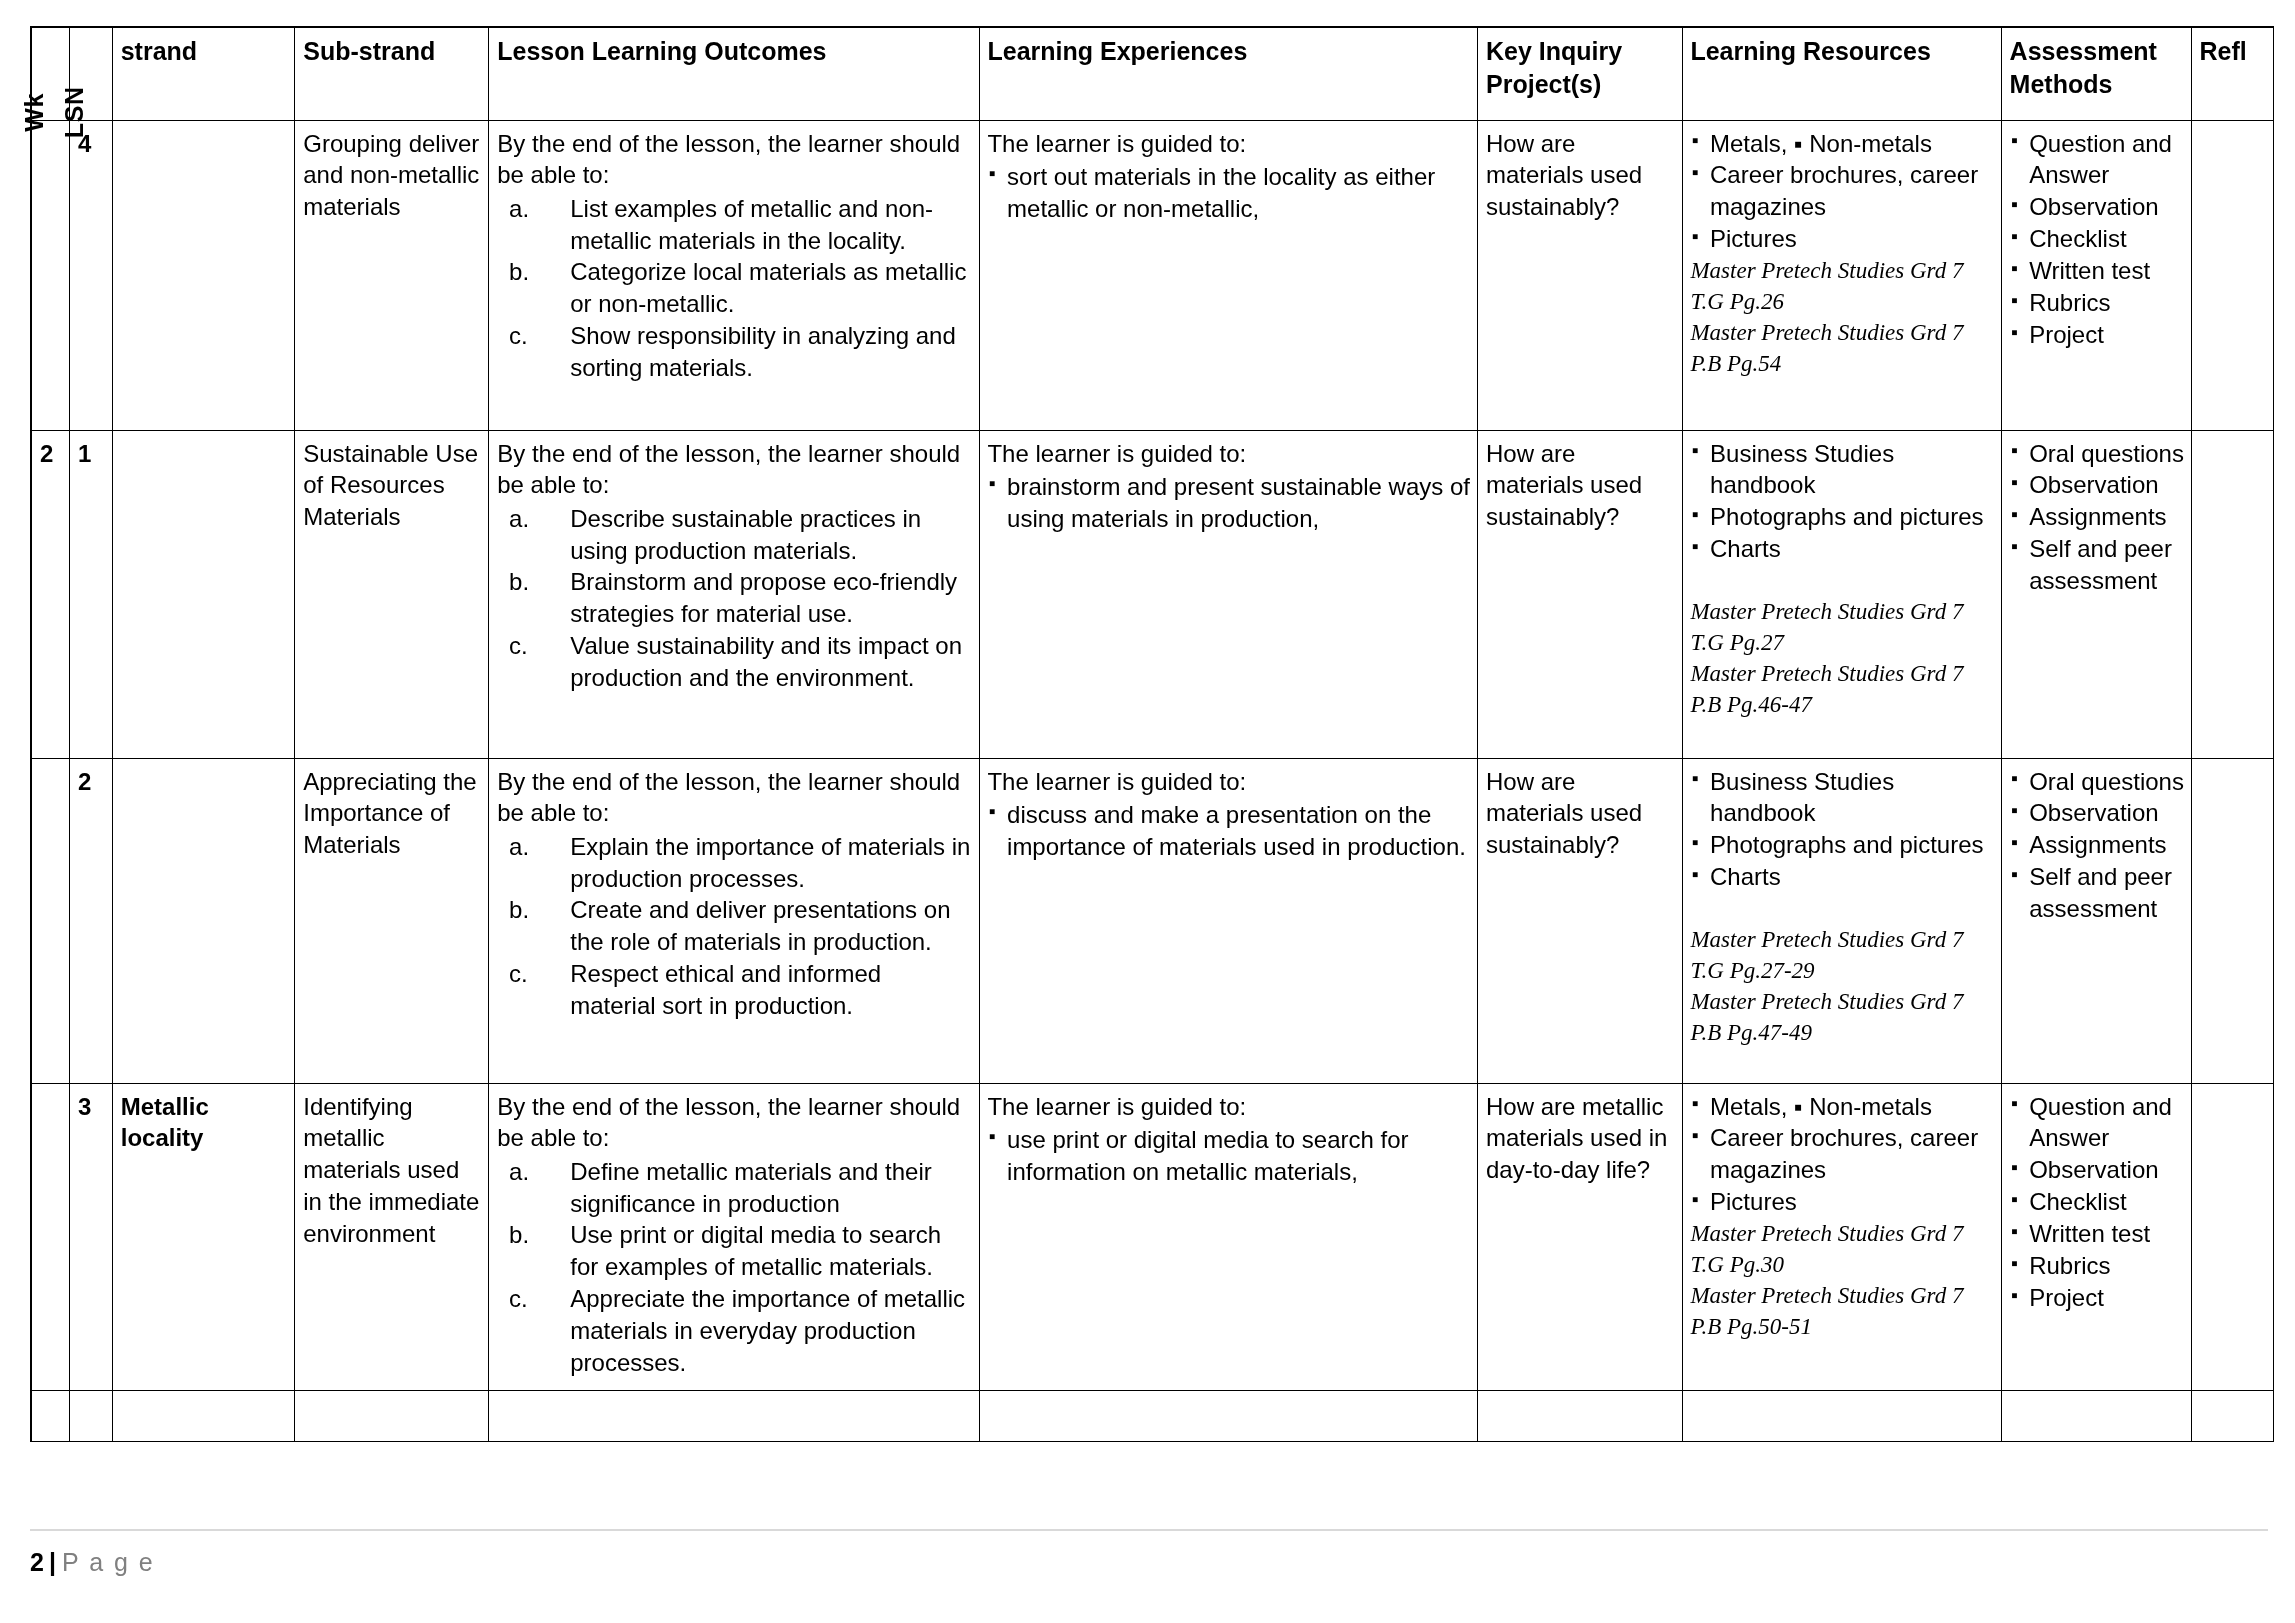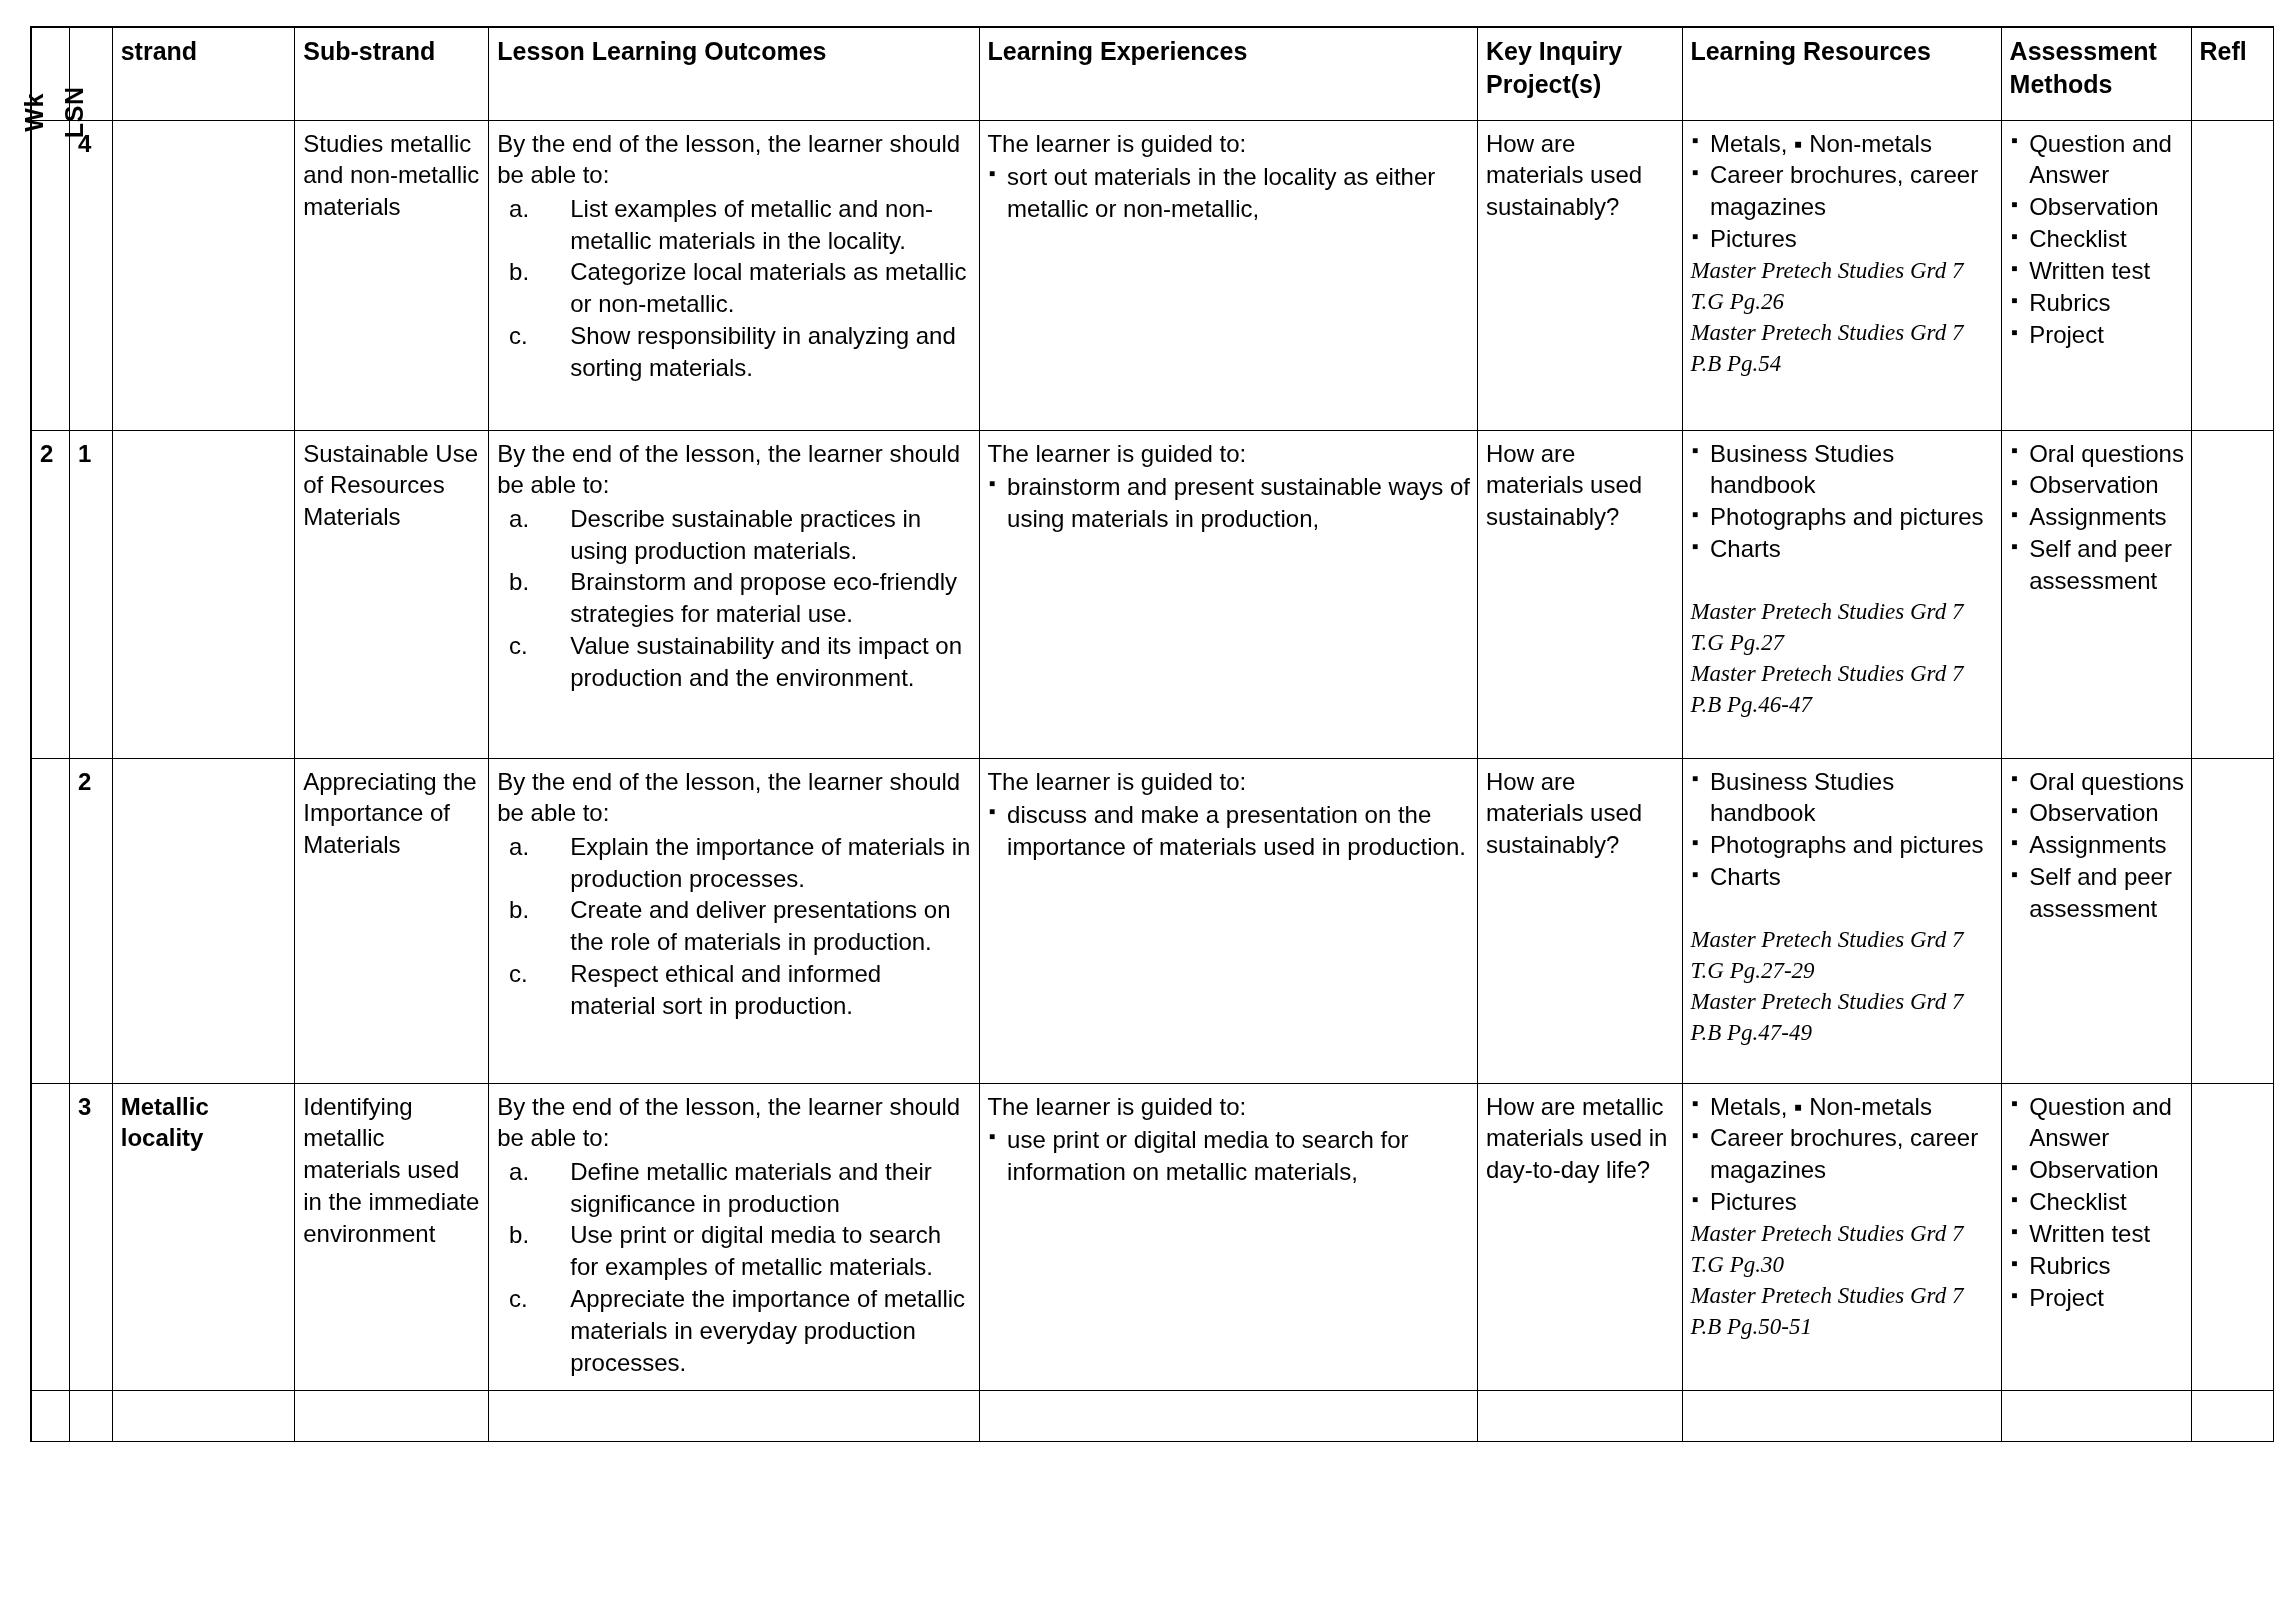--- a/index.html
+++ b/index.html
@@ -189,21 +189,21 @@
           <td><span>Learning Experiences</span></td>
           <td><span>Key Inquiry Project(s)</span></td>
           <td><span>Learning Resources</span></td>
           <td><span>Assessment Methods</span></td>
           <td><span>Refl</span></td>
         </tr>
         <tr class="r1">
           <td style="font-weight: bold;"></td>
           <td style="font-weight: bold;">4</td>
           <td></td>
-          <td>Studies metallic and non-metallic materials</td>
+          <td>Grouping deliver and non-metallic materials</td>
           <td>
             <div class="intro">By the end of the lesson, the learner should be able to:</div>
             <ol class="abc">
               <li><span class="mk">a.</span><span>List examples of metallic and non-metallic materials in the locality.</span></li>
               <li><span class="mk">b.</span><span>Categorize local materials as metallic or non-metallic.</span></li>
               <li><span class="mk">c.</span><span>Show responsibility in analyzing and sorting materials.</span></li>
             </ol>
           </td>
           <td>
             <div class="intro">The learner is guided to:</div>
@@ -362,15 +362,21 @@
           <td></td>
           <td></td>
           <td></td>
           <td></td>
           <td></td>
           <td></td>
         </tr>
       </tbody>
   </table>
 
+  <div class="footer">
+    <div class="rule"></div>
+    <div class="pagenum">
+      <span class="n">2</span><span class="bar">|</span><span>P a g e</span>
+    </div>
+  </div>
 
 </div>
 
 
 </body></html>

